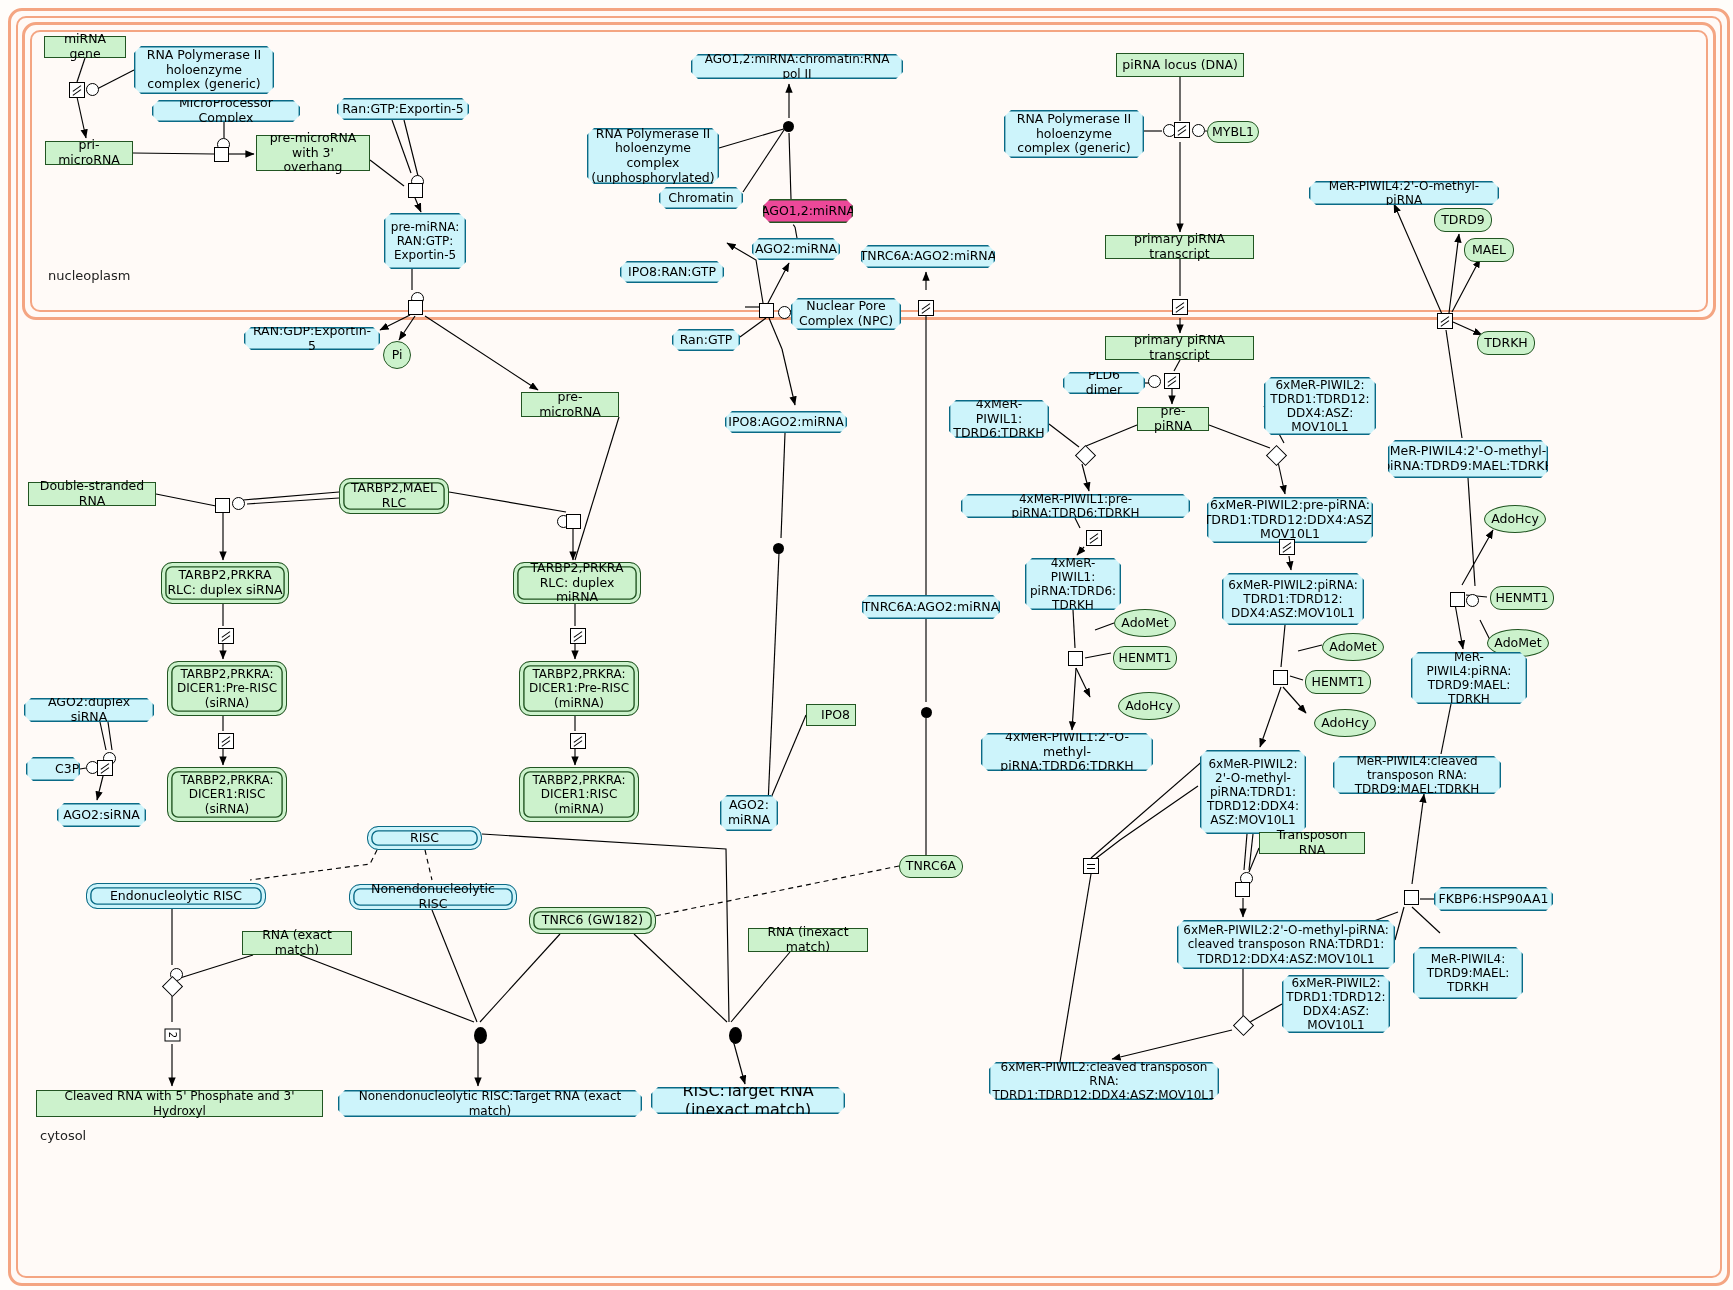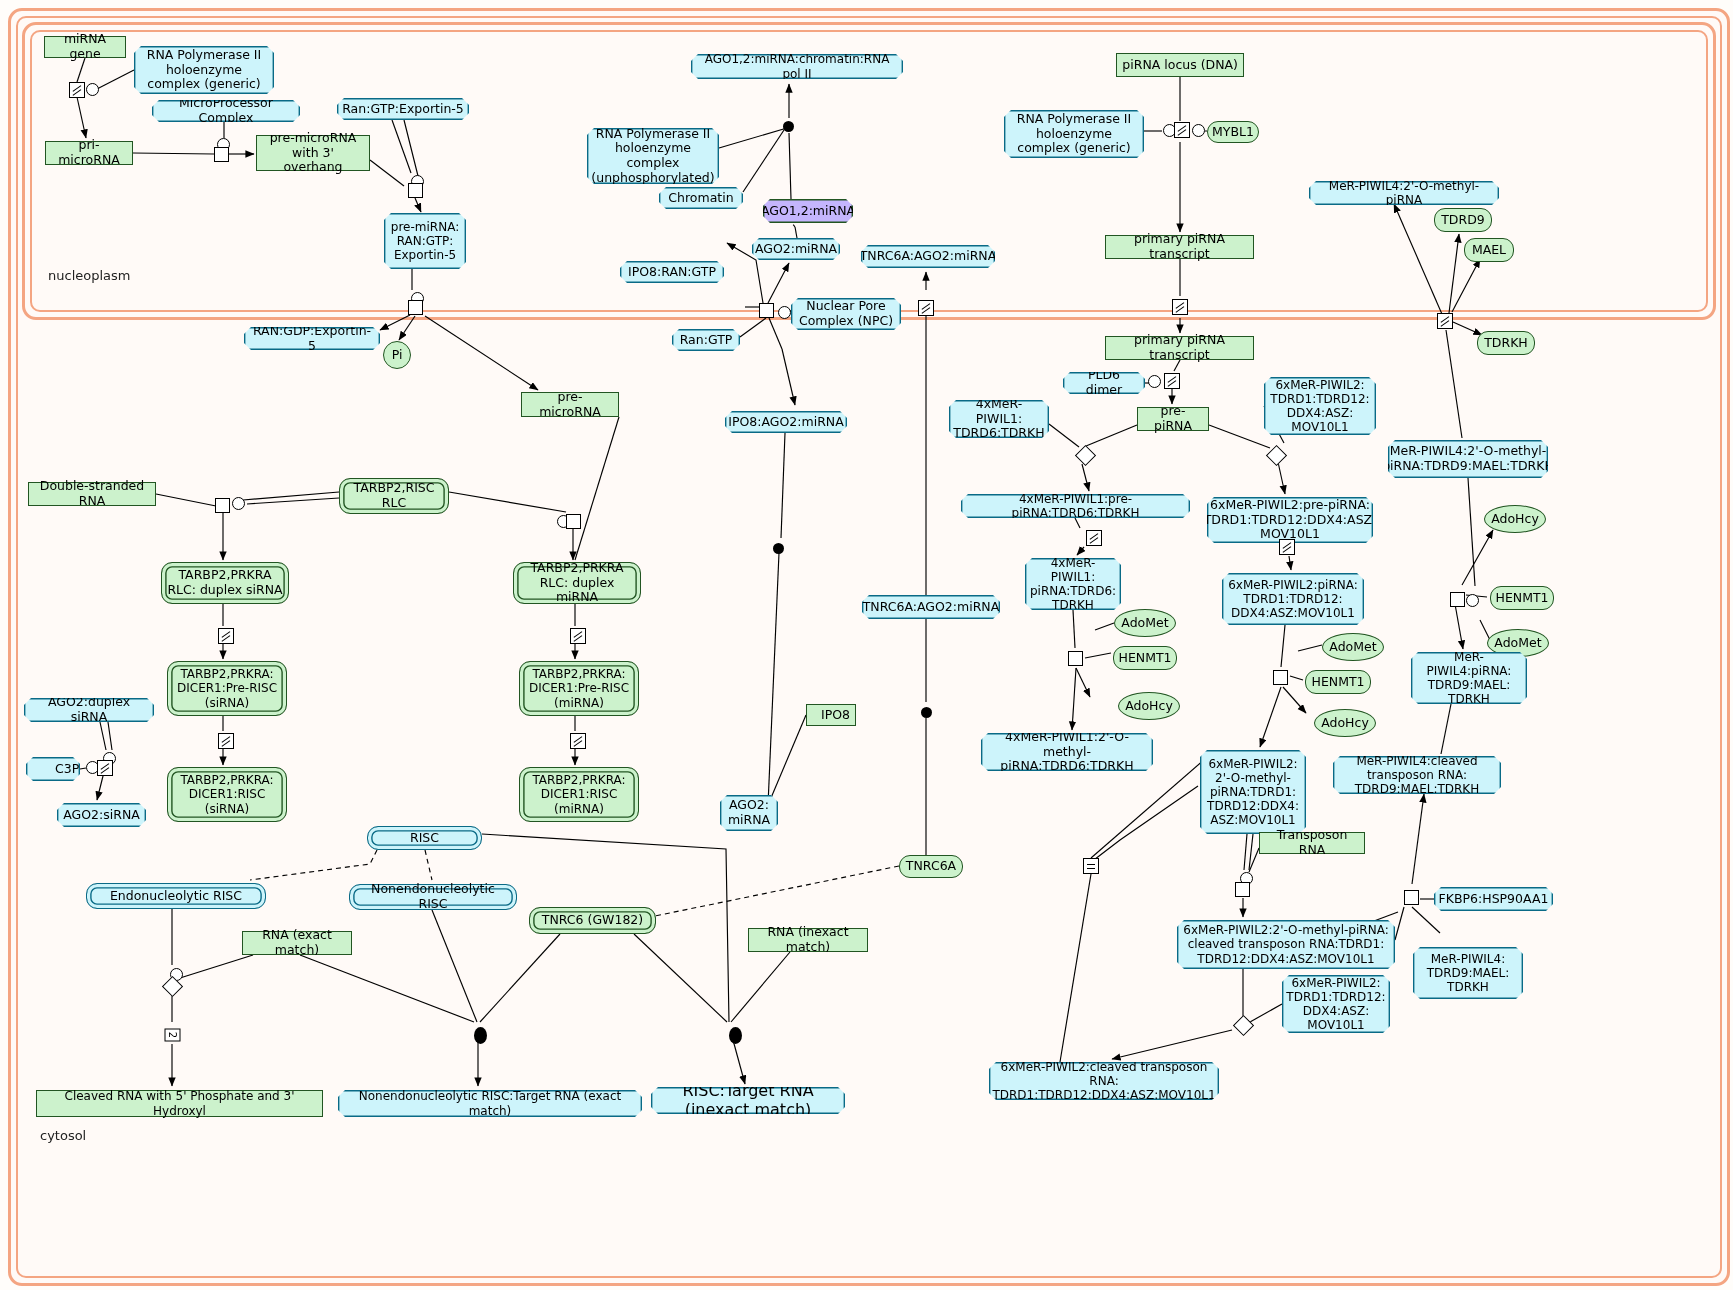--- a/index.html
+++ b/index.html
@@ -18,21 +18,21 @@
   .node{position:absolute;box-sizing:border-box;display:flex;align-items:center;justify-content:center;
         text-align:center;font-size:12.5px;line-height:1.18;color:#000;border:1.4px solid #000;
         padding:2px 5px;background:#fff;}
   .green{background:#ccf2cc;border-color:#225522;}
   .rect{border-radius:0;justify-content:flex-end;}
   .round{border-radius:11px;text-align:center;}
   .ellipse{border-radius:50%;}
   
   .complex{border-radius:0;clip-path:polygon(7px 0,calc(100% - 7px) 0,100% 7px,100% calc(100% - 7px),calc(100% - 7px) 100%,7px 100%,0 calc(100% - 7px),0 7px);
            border:none;background:#cdf4fb;box-shadow:inset 0 0 0 1.4px #0a6a86;}
-  .complex.green{background:#c4b5fd;box-shadow:inset 0 0 0 1.4px #225522;}
+  .complex.green{background:#ec4899;box-shadow:inset 0 0 0 1.4px #225522;}
   .dblgreen{border:1.4px solid #225522;border-radius:11px;background:#ccf2cc;
             box-shadow:inset 0 0 0 3.2px #ccf2cc, inset 0 0 0 4.6px #225522;}
   .dblblue{border:1.4px solid #0a6a86;border-radius:11px;background:#cdf4fb;
             box-shadow:inset 0 0 0 3.2px #cdf4fb, inset 0 0 0 4.6px #0a6a86;}
 
   
   .proc{position:absolute;box-sizing:border-box;background:#fff;border:1.3px solid #000;}
   .proc.sq{width:15px;height:15px;}
   .proc.assoc{width:13px;height:13px;border-radius:50%;}
   .proc.diamond{width:15px;height:15px;transform:rotate(45deg);}
@@ -302,21 +302,21 @@
       <div class="node complex " style="left: 720px; top: 795px; width: 58px; height: 36px;">
         <span>AGO2: miRNA</span>
       </div>
       <div class="node round green" style="left: 899px; top: 855px; width: 64px; height: 23px;">
         <span>TNRC6A</span>
       </div>
       <div class="node rect green" style="left: 28px; top: 482px; width: 128px; height: 24px;">
         <span>Double-stranded RNA</span>
       </div>
       <div class="node dblgreen" style="left: 339px; top: 478px; width: 110px; height: 36px;">
-        <span>TARBP2,RISC RLC</span>
+        <span>TARBP2,MAEL RLC</span>
       </div>
       <div class="node dblgreen" style="left: 161px; top: 562px; width: 128px; height: 42px;">
         <span>TARBP2,PRKRA RLC: duplex siRNA</span>
       </div>
       <div class="node dblgreen" style="left: 513px; top: 562px; width: 128px; height: 42px;">
         <span>TARBP2,PRKRA RLC: duplex miRNA</span>
       </div>
       <div class="node dblgreen" style="left: 167px; top: 661px; width: 120px; height: 55px; font-size: 12px;">
         <span>TARBP2,PRKRA: DICER1:Pre-RISC (siRNA)</span>
       </div>

